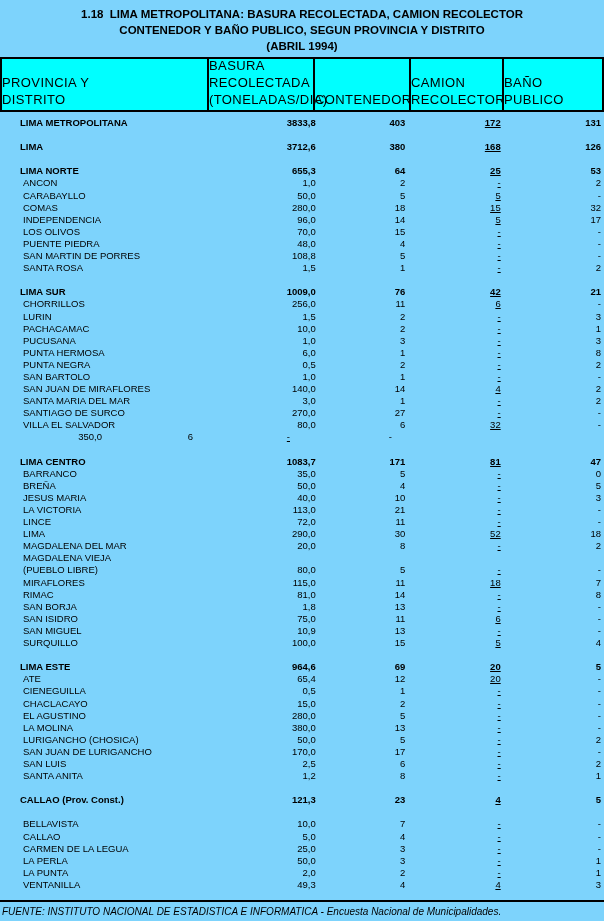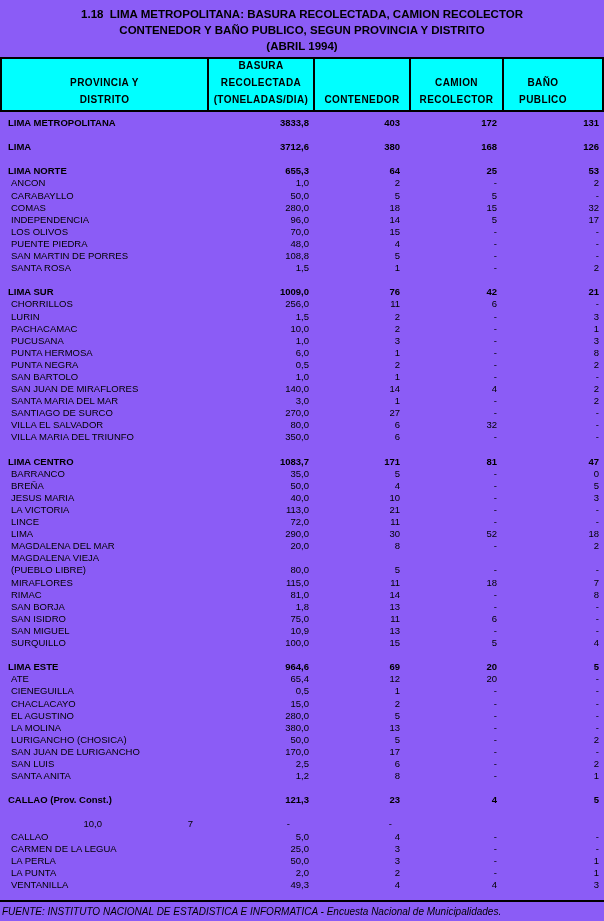--- a/index.html
+++ b/index.html
@@ -2,58 +2,58 @@
 <html><head>
 <meta charset="utf-8">
 <style>
   * { margin: 0; padding: 0; box-sizing: border-box; }
   html, body { background: #ffffff; }
   body {
     width: 604px; height: 921px; overflow: hidden;
     font-family: "Liberation Sans", sans-serif;
     color: #000;
   }
-  .page { position: relative; width: 604px; height: 921px; background: #8b5cf6; }
+  .page { position: relative; width: 604px; height: 921px; background: #7dd3fc; }
 
   
   .title { padding-top: 6px; }
   .title-line {
     text-align: center; font-weight: bold;
     font-size: 11.5px; line-height: 16px; white-space: pre;
   }
 
   
   .theader {
     display: flex; margin-top: 3px; height: 55px;
     border: 2px solid #000; background: #00ffff;
   }
   .hcell {
     display: flex; flex-direction: column; justify-content: flex-end;
     border-left: 2px solid #000; padding-bottom: 2px;
   }
   .hcell:first-child { border-left: none; }
   .hline {
-    height: 17px; line-height: 17px; text-align: center;
-    font-weight: bold; font-size: 10px; letter-spacing: 0.4px; white-space: nowrap;
+    height: 17px; line-height: 17px; 
+    font-weight: normal; font-size: 13px; letter-spacing: 0.4px; white-space: nowrap;
   }
   .hc1 { width: 205px; }
   .hc2 { width: 106px; }
   .hc3 { width: 93px; }
   .hc4 { width: 96px; }
   .hc5 { width: 80px; }
 
   
   .tbody { margin-top: 5px; }
   .row { display: flex; height: 12.1px; font-size: 9.5px; line-height: 12px; white-space: nowrap; }
   .row.bold { font-weight: bold; }
-  .c1 { width: 207px; padding-left: 11px; overflow: hidden; }
+  .c1 { width: 207px; padding-left: 11px; overflow: hidden; margin-left: 12px; }
   .row.bold .c1 { padding-left: 8px; }
   .c2 { width: 106px; text-align: right; padding-right: 4px; }
   .c3 { width: 93px;  text-align: right; padding-right: 6px; }
-  .c4 { width: 96px;  text-align: right; padding-right: 5px; }
+  .c4 { width: 96px;  text-align: right; padding-right: 5px; text-decoration: underline; }
   .c5 { width: 100px; text-align: right; padding-right: 3px; }
 
   
   .bottom-line { border-top: 2px solid #000; margin-top: 9px; width: 604px; }
   .footer {
     font-style: italic; font-size: 10px; line-height: 12px;
     padding: 4px 2px 0 2px; white-space: nowrap;
   }
 </style>
 </head>
@@ -254,21 +254,20 @@
         <div class="c5">-</div>
       </div>
       <div class="row">
         <div class="c1">VILLA EL SALVADOR</div>
         <div class="c2">80,0</div>
         <div class="c3">6</div>
         <div class="c4">32</div>
         <div class="c5">-</div>
       </div>
       <div class="row">
-        <div class="c1">VILLA MARIA DEL TRIUNFO</div>
         <div class="c2">350,0</div>
         <div class="c3">6</div>
         <div class="c4">-</div>
         <div class="c5">-</div>
       </div>
       <div class="row spacer"></div>
       <div class="row bold">
         <div class="c1">LIMA CENTRO</div>
         <div class="c2">1083,7</div>
         <div class="c3">171</div>
@@ -454,20 +453,21 @@
       <div class="row spacer"></div>
       <div class="row bold">
         <div class="c1">CALLAO (Prov. Const.)</div>
         <div class="c2">121,3</div>
         <div class="c3">23</div>
         <div class="c4">4</div>
         <div class="c5">5</div>
       </div>
       <div class="row spacer"></div>
       <div class="row">
+        <div class="c1">BELLAVISTA</div>
         <div class="c2">10,0</div>
         <div class="c3">7</div>
         <div class="c4">-</div>
         <div class="c5">-</div>
       </div>
       <div class="row">
         <div class="c1">CALLAO</div>
         <div class="c2">5,0</div>
         <div class="c3">4</div>
         <div class="c4">-</div>

